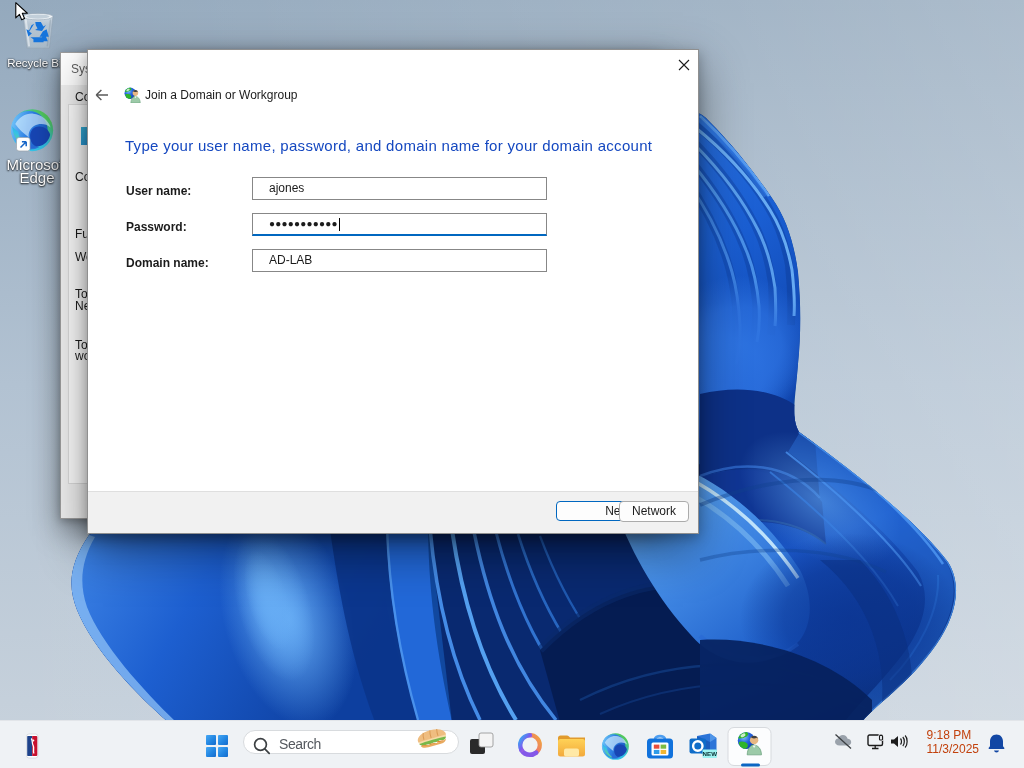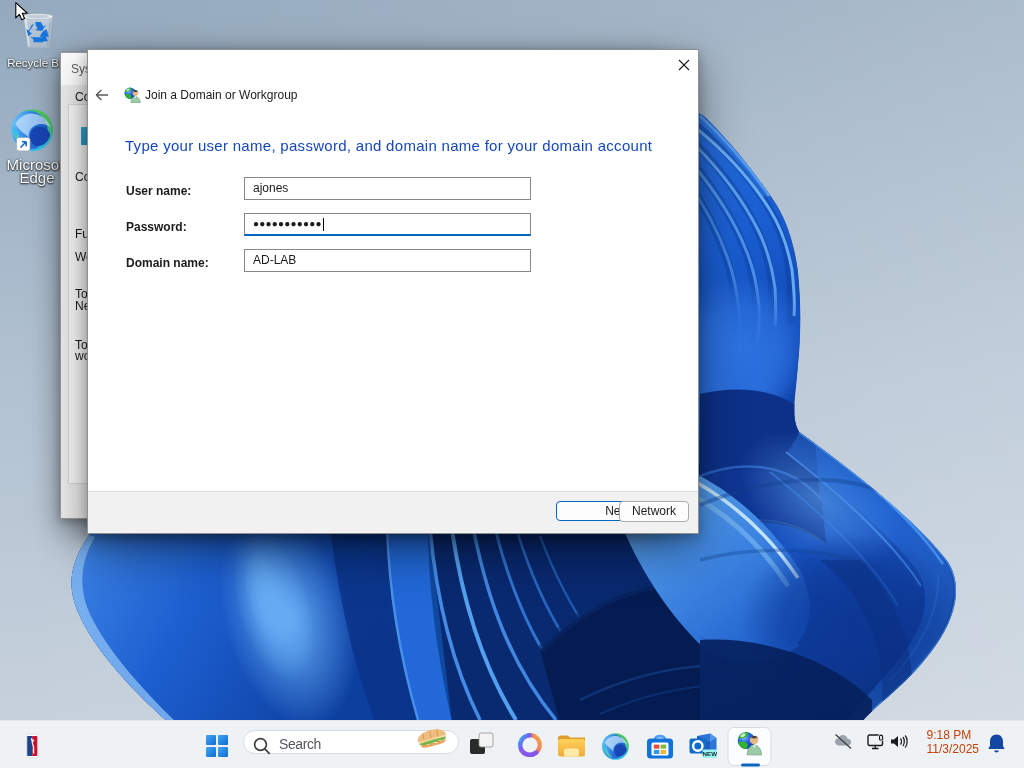--- a/index.html
+++ b/index.html
@@ -20,22 +20,22 @@
   #sysprops .tabpage{position:absolute;left:7px;top:51px;right:8px;height:378px;
      background:#fdfdfd;border:1px solid #dcdcdc;}
   #sysprops .lbl{position:absolute;font-size:12px;color:#1a1a1a;}
   
   #wizard{z-index:10;position:absolute;left:87px;top:49px;width:612px;height:485px;
     background:#fff;border:1px solid #8f8f8f;box-sizing:border-box;
     box-shadow:0 18px 45px rgba(0,0,0,.42), 0 4px 12px rgba(0,0,0,.28);}
   #wizard .hdr{position:absolute;left:37px;top:37.5px;font-size:12px;color:#1b1b1b;}
   #wizard .blue{position:absolute;left:37px;top:87px;font-size:15px;color:#1548c0;white-space:nowrap;letter-spacing:0.29px;}
   #wizard .flbl{position:absolute;left:38px;font-size:12px;color:#1b1b1b;font-weight:bold;}
-  #wizard .field{position:absolute;left:156px;width:277px;height:21px;background:#fff;
-     border:1px solid #878787;font-size:12px;color:#1b1b1b;line-height:21px;padding-left:8px;box-sizing:content-box;}
+  #wizard .field{position:absolute;left:164px;width:277px;height:21px;background:#fff;
+     border:1px solid #878787;font-size:12px;color:#1b1b1b;line-height:21px;padding-left:16px;box-sizing:content-box;}
   #wizard .footer{position:absolute;left:0;right:0;bottom:0;height:41px;background:#f1f1f1;border-top:1px solid #dfdfdf;}
   .btn{position:absolute;top:9px;height:19px;width:68px;background:#fdfdfd;border:1px solid #ababab;
        border-radius:4px;font-size:12px;color:#1b1b1b;text-align:center;line-height:19px;box-sizing:content-box;}
   
   #taskbar{z-index:20;position:absolute;left:0;top:720px;width:1024px;height:48px;background:#eff2f5;
      border-top:1px solid #e2e5e9;box-sizing:border-box;}
   #search{position:absolute;left:243px;top:9px;width:216px;height:24px;background:#fff;
      border:1px solid #d8dbde;border-radius:15px;box-sizing:border-box;}
   #search .stxt{position:absolute;left:35px;top:5px;font-size:14px;letter-spacing:-0.4px;color:#54585e;}
   #clock{position:absolute;right:45px;top:7px;text-align:left;font-size:12px;color:#c2410c;line-height:14px;}

